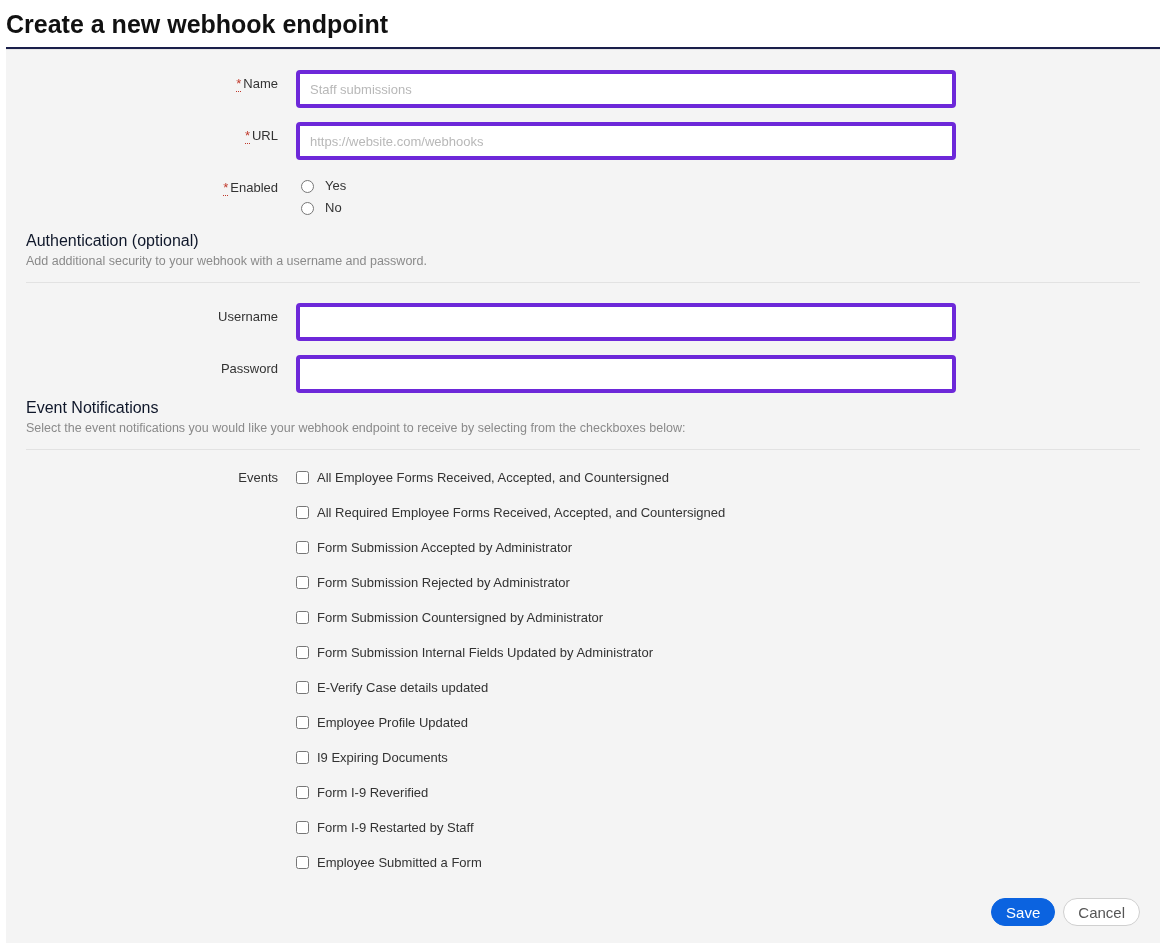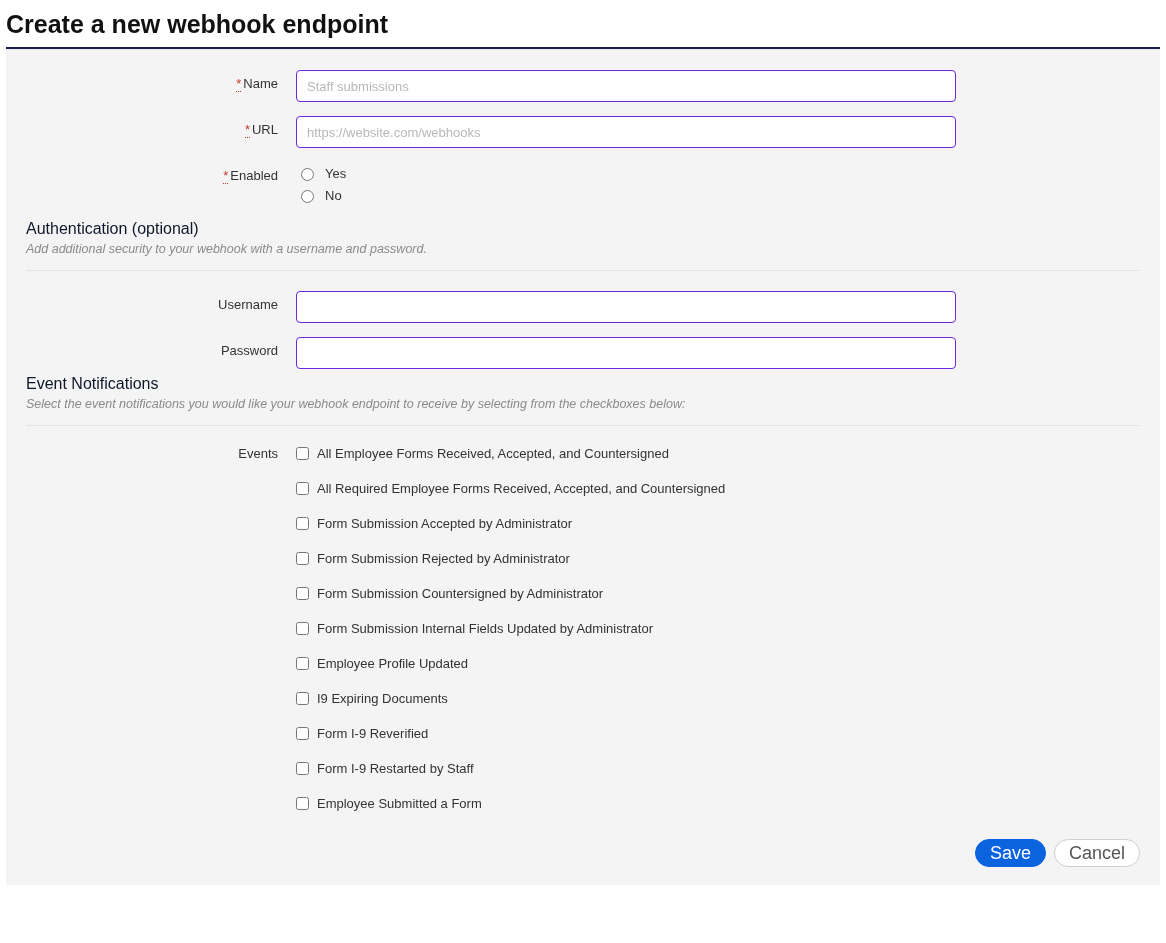--- a/index.html
+++ b/index.html
@@ -54,21 +54,21 @@
     }
     .input-col {
       flex: 1;
       max-width: 660px;
     }
     .text-input {
       width: 100%;
       height: 30px;
       padding: 15px 10px;
       font-size: 13px;
-      border: 1px solid #6d28d9;
+      border: 4px solid #6d28d9;
       border-radius: 4px;
       background: #fff;
       color: #333;
     }
     .text-input::placeholder { color: #b8b8b8; }
     .radio-line {
       display: flex;
       align-items: center;
       gap: 8px;
       height: 22px;
@@ -77,21 +77,20 @@
     .section-heading {
       font-size: 16px;
       font-weight: 500;
       margin: 6px 0 4px 0;
       color: #0f172a;
     }
     .section-sub {
       font-size: 12.5px;
       color: #8a8a8a;
       margin: 0 0 14px 0;
-      font-style: italic;
     }
     .section-rule {
       border: 0;
       border-top: 1px solid #e2e2e2;
       margin: 0 0 20px 0;
     }
     .cb-line {
       display: flex;
       align-items: center;
       gap: 8px;
@@ -106,21 +105,21 @@
     .footer {
       display: flex;
       justify-content: flex-end;
       gap: 8px;
       padding-top: 28px;
     }
     .btn {
       height: 28px;
       padding: 0 14px;
       border-radius: 14px;
-      font-size: 18px;
+      font-size: 15px;
       border: 1px solid #d0d0d0;
       background: #fff;
       color: #555;
       cursor: pointer;
     }
     .btn.primary {
       background: #0b63e0;
       border-color: #0b63e0;
       color: #fff;
     }
@@ -218,20 +217,24 @@
           <div class="cb-line">
             <input type="checkbox" style="">
             <span>Form Submission Countersigned by Administrator</span>
           </div>
           <div class="cb-line">
             <input type="checkbox" style="">
             <span>Form Submission Internal Fields Updated by Administrator</span>
           </div>
           <div class="cb-line">
             <input type="checkbox" style="">
+            <span>E-Verify Case details updated</span>
+          </div>
+          <div class="cb-line">
+            <input type="checkbox" style="">
             <span>Employee Profile Updated</span>
           </div>
           <div class="cb-line">
             <input type="checkbox" style="">
             <span>I9 Expiring Documents</span>
           </div>
           <div class="cb-line">
             <input type="checkbox" style="">
             <span>Form I-9 Reverified</span>
           </div>

